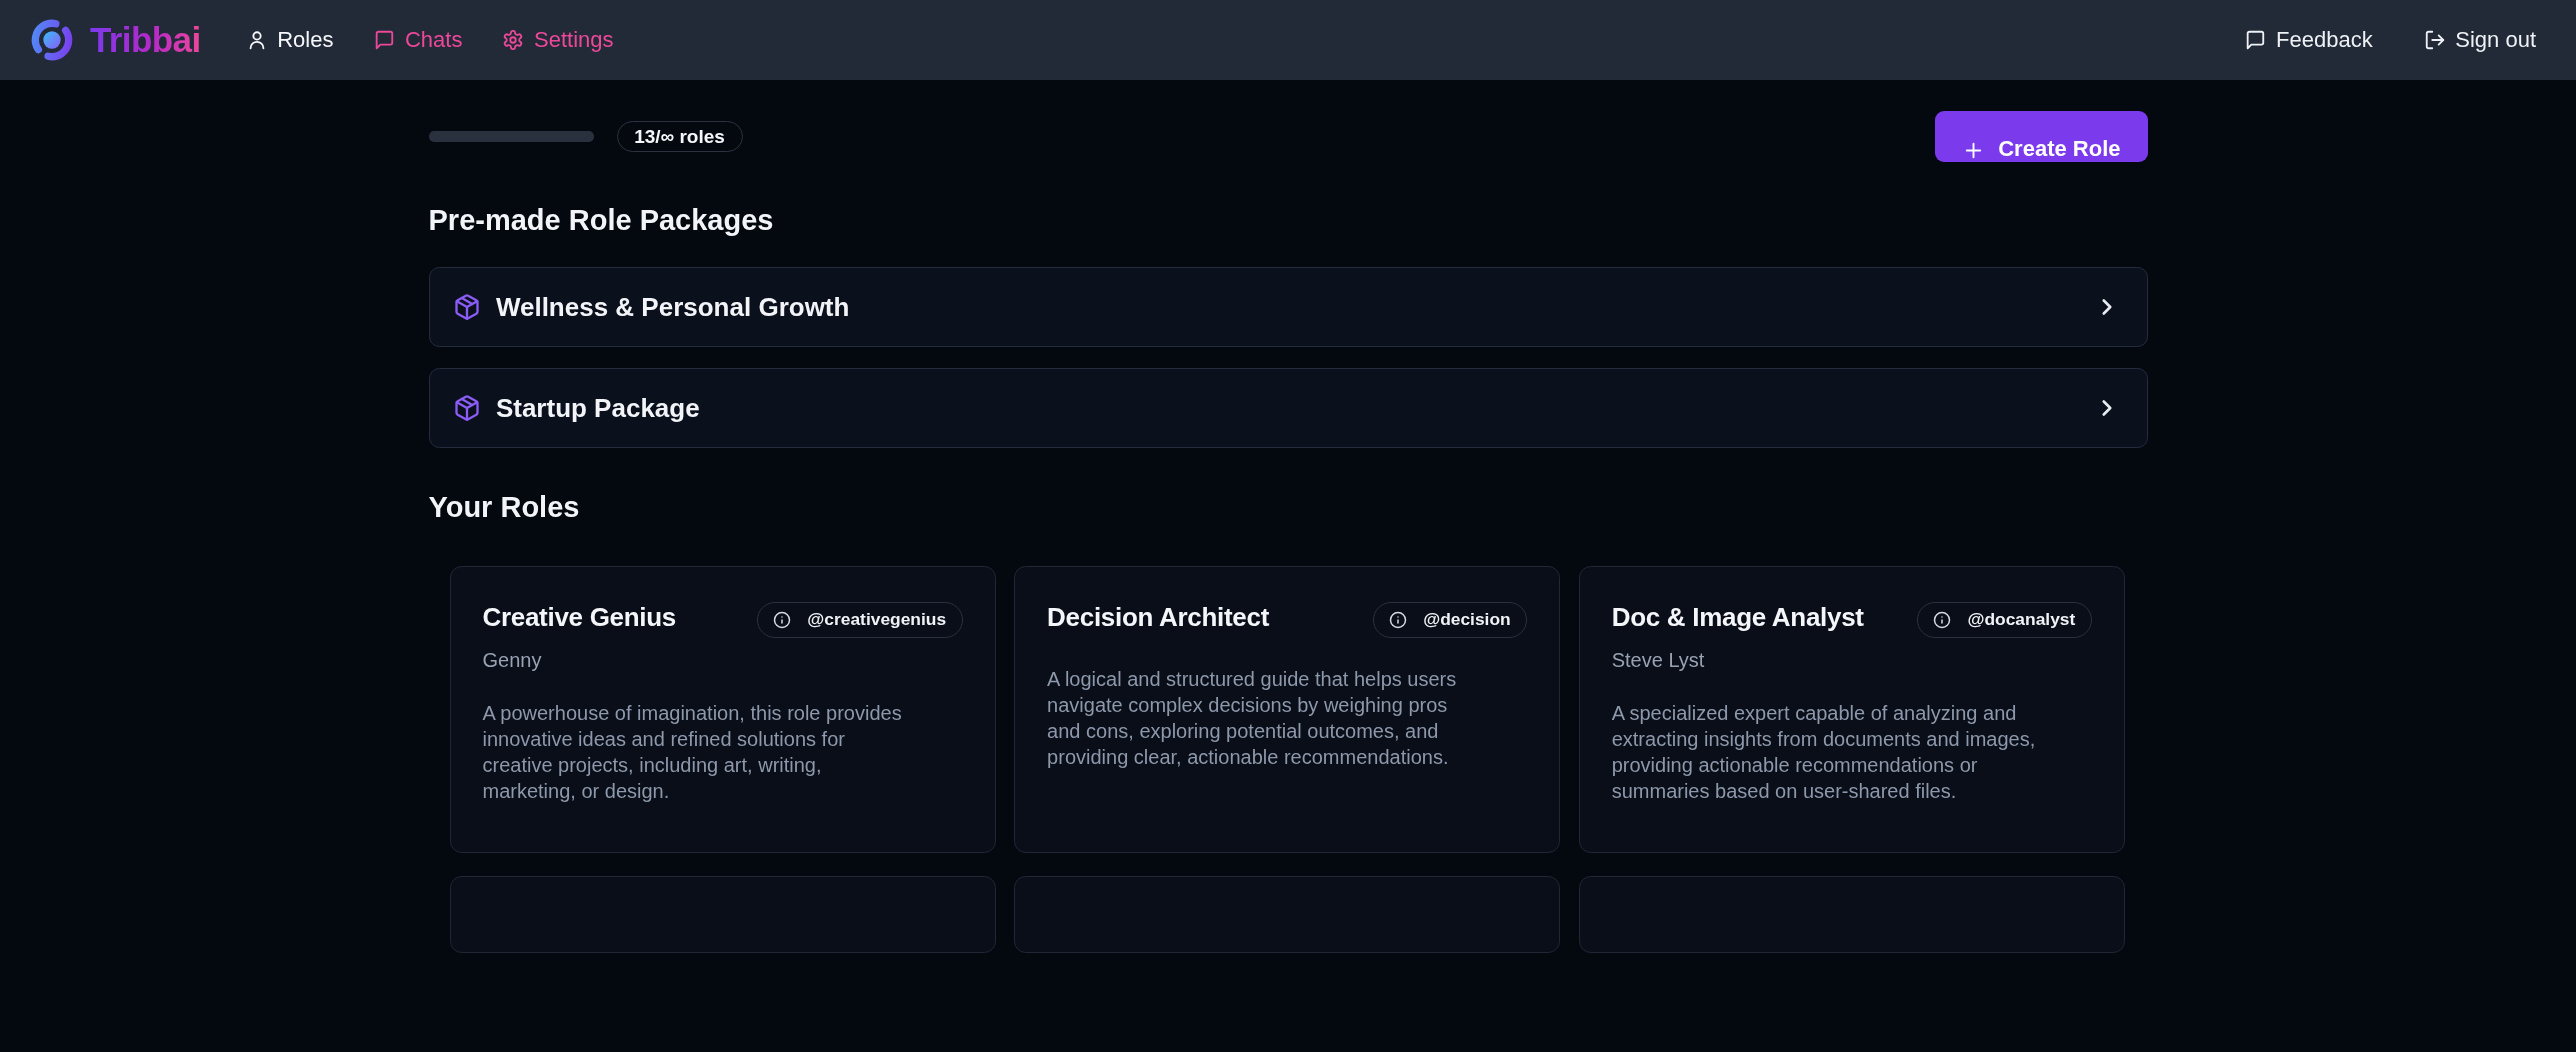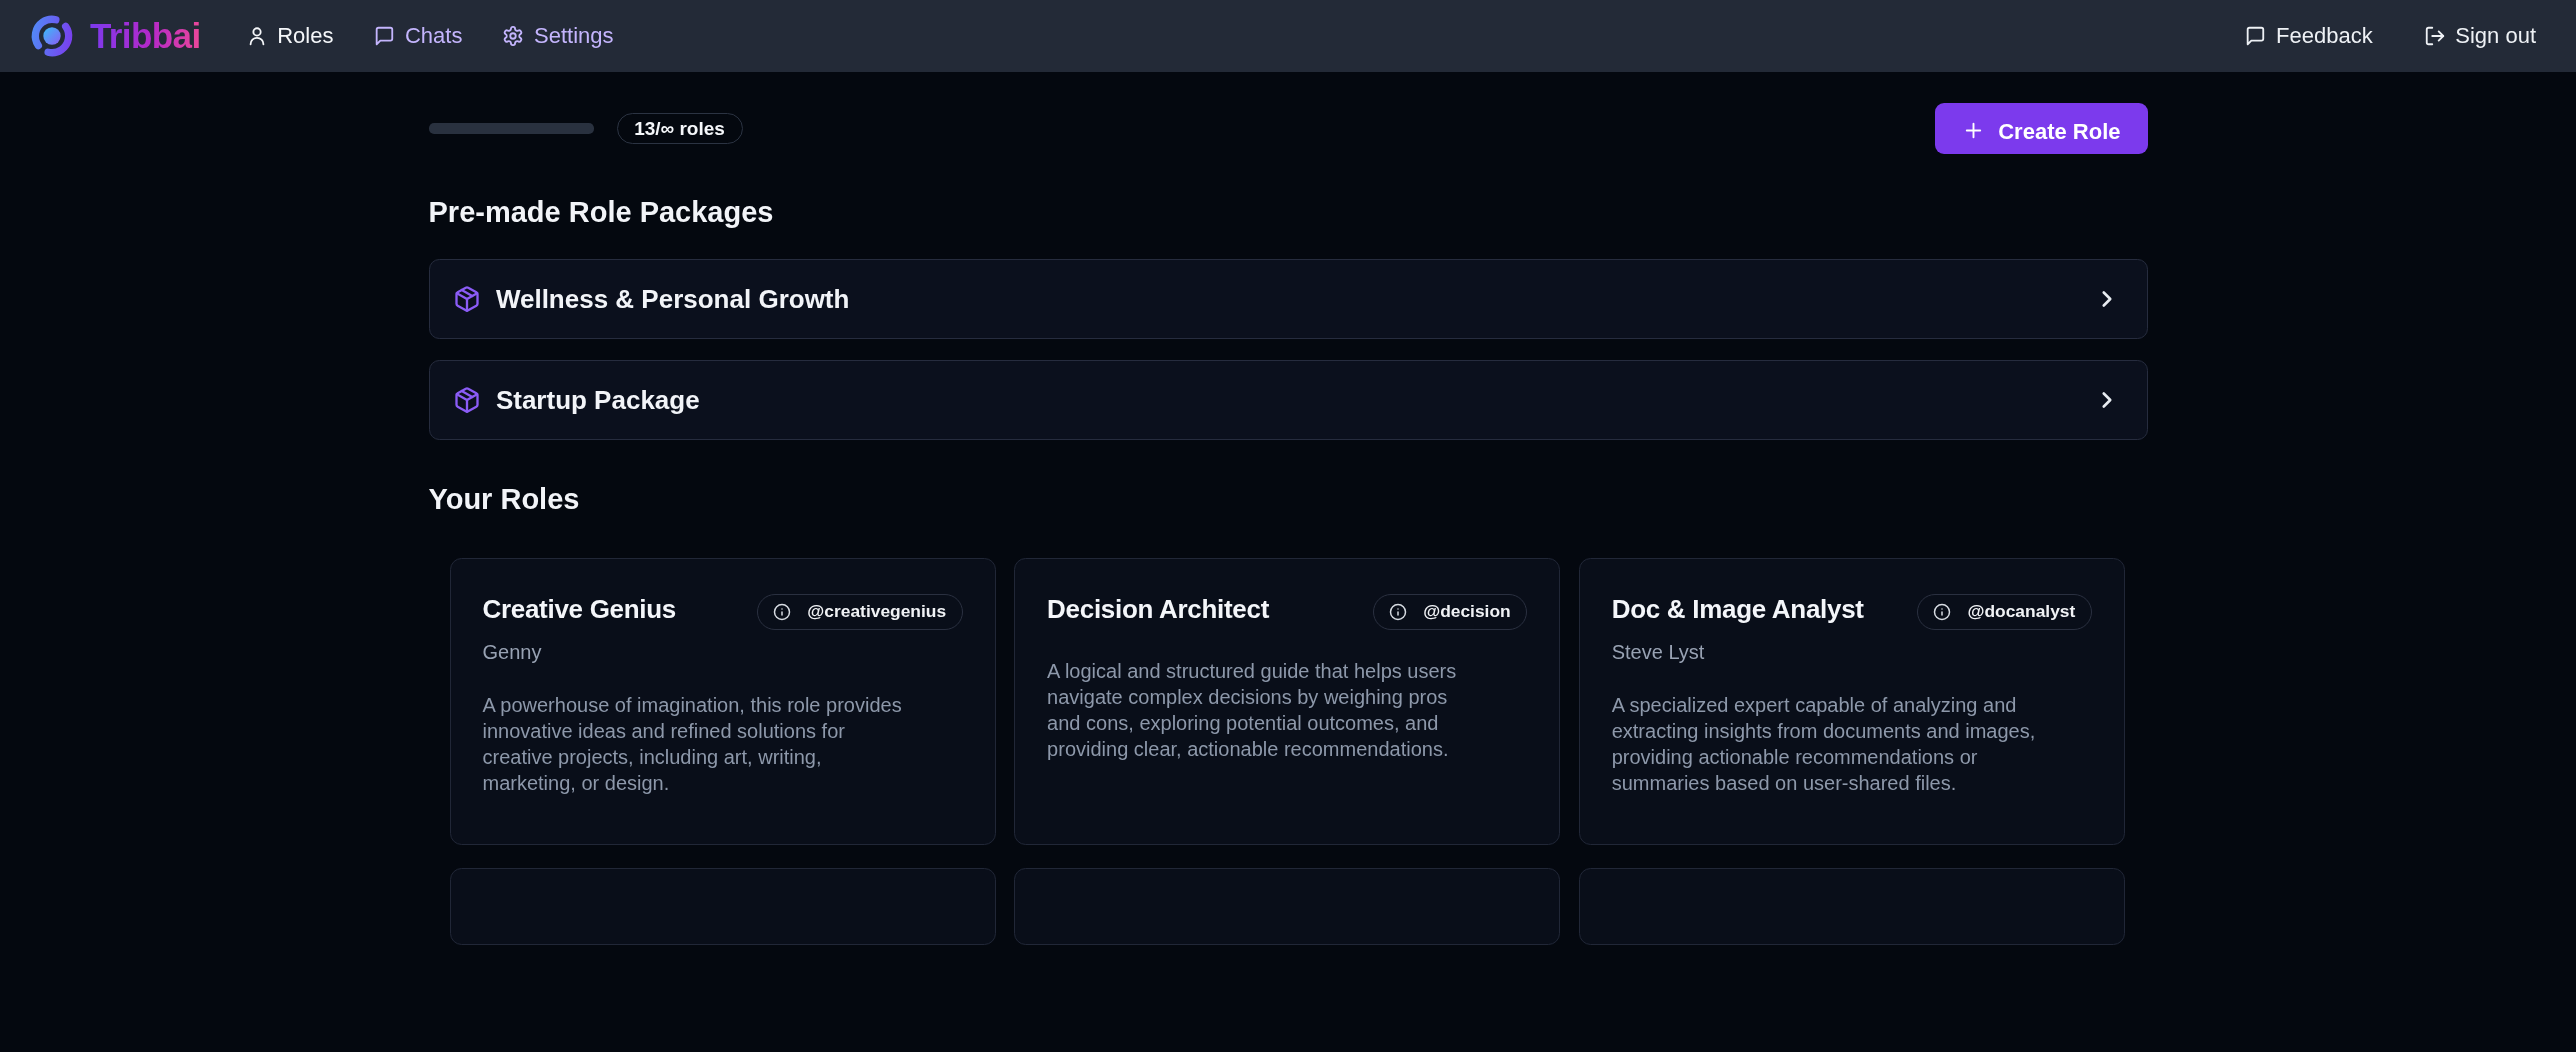--- a/index.html
+++ b/index.html
@@ -1,41 +1,41 @@
 <!DOCTYPE html>
 <html style="font-size:10.3px"><head>
 <meta charset="utf-8">
 <style>
   * { margin:0; padding:0; box-sizing:border-box; }
   html,body { background:#04080f; }
   body { font-family:"Liberation Sans", sans-serif; }
   .page { position:relative; width:2576px; height:1053px; overflow:hidden; background:#04080f; }
 
   
-  .navbar { height:72px; background:#232a37; display:flex; align-items:center; padding:0 40px 0 28px; }
+  .navbar { height:80px; background:#232a37; display:flex; align-items:center; padding:0 40px 0 28px; }
   .brand { display:flex; align-items:center; gap:14px; margin-right:45px; cursor:pointer; }
   .brand-name {
     font-size:35px; font-weight:bold; letter-spacing:-0.6px;
     background:linear-gradient(90deg,#7c3aed 0%,#b429c9 55%,#ec4899 100%);
     -webkit-background-clip:text; background-clip:text; color:transparent;
   }
-  .nav-item { display:flex; align-items:center; gap:9.6px; margin-right:40px; color:#c4b5fd; font-size:22px; cursor:pointer; }
+  .nav-item { display:flex; align-items:center; gap:9.6px; margin-right:40px; color:#ec4899; font-size:22px; cursor:pointer; }
   .nav-item.active { color:#f5f7fa; }
   .nav-spacer { flex:1; }
   .nav-item.right { margin-right:0; margin-left:51px; color:#eef1f5; }
   .nav-icon { display:flex; align-items:center; }
 
   
   .container { width:1719px; margin:0 auto; }
 
   .meta-row { margin-top:31px; height:51px; display:flex; align-items:center; }
   .progress-track { width:165px; height:10.3px; border-radius:5.1px; background:#29313f; }
   .count-badge { margin-left:23px; display:flex; align-items:center; height:31px; padding:0 16.7px;
     border:1.3px solid #2b3342; border-radius:642px; color:#f5f7fa; font-size:19px; font-weight:bold; }
-  .create-btn { margin-left:auto; display:flex; align-items:flex-start; gap:13px; height:51px; padding:16px 27px;
+  .create-btn { margin-left:auto; display:flex; align-items:flex-end; gap:13px; height:51px; padding:0 27px;
     background:#7c3aed; border:none; border-radius:9px; color:#ffffff; font-size:22px; font-weight:600;
     font-family:"Liberation Sans", sans-serif; cursor:pointer; }
 
   .section-title { color:#f2f4f8; font-size:29px; font-weight:bold; line-height:33px; }
   .st-premade { margin-top:42px; margin-bottom:30px; }
   .st-yours   { margin-top:43px; margin-bottom:42px; }
 
   
   .package-row { height:80px; width:100%; border-radius:10.3px; background:#0b101d; border:1.3px solid #262c3e;
     display:flex; align-items:center; padding:0 27px 0 23px; margin-bottom:21px; cursor:pointer; }

